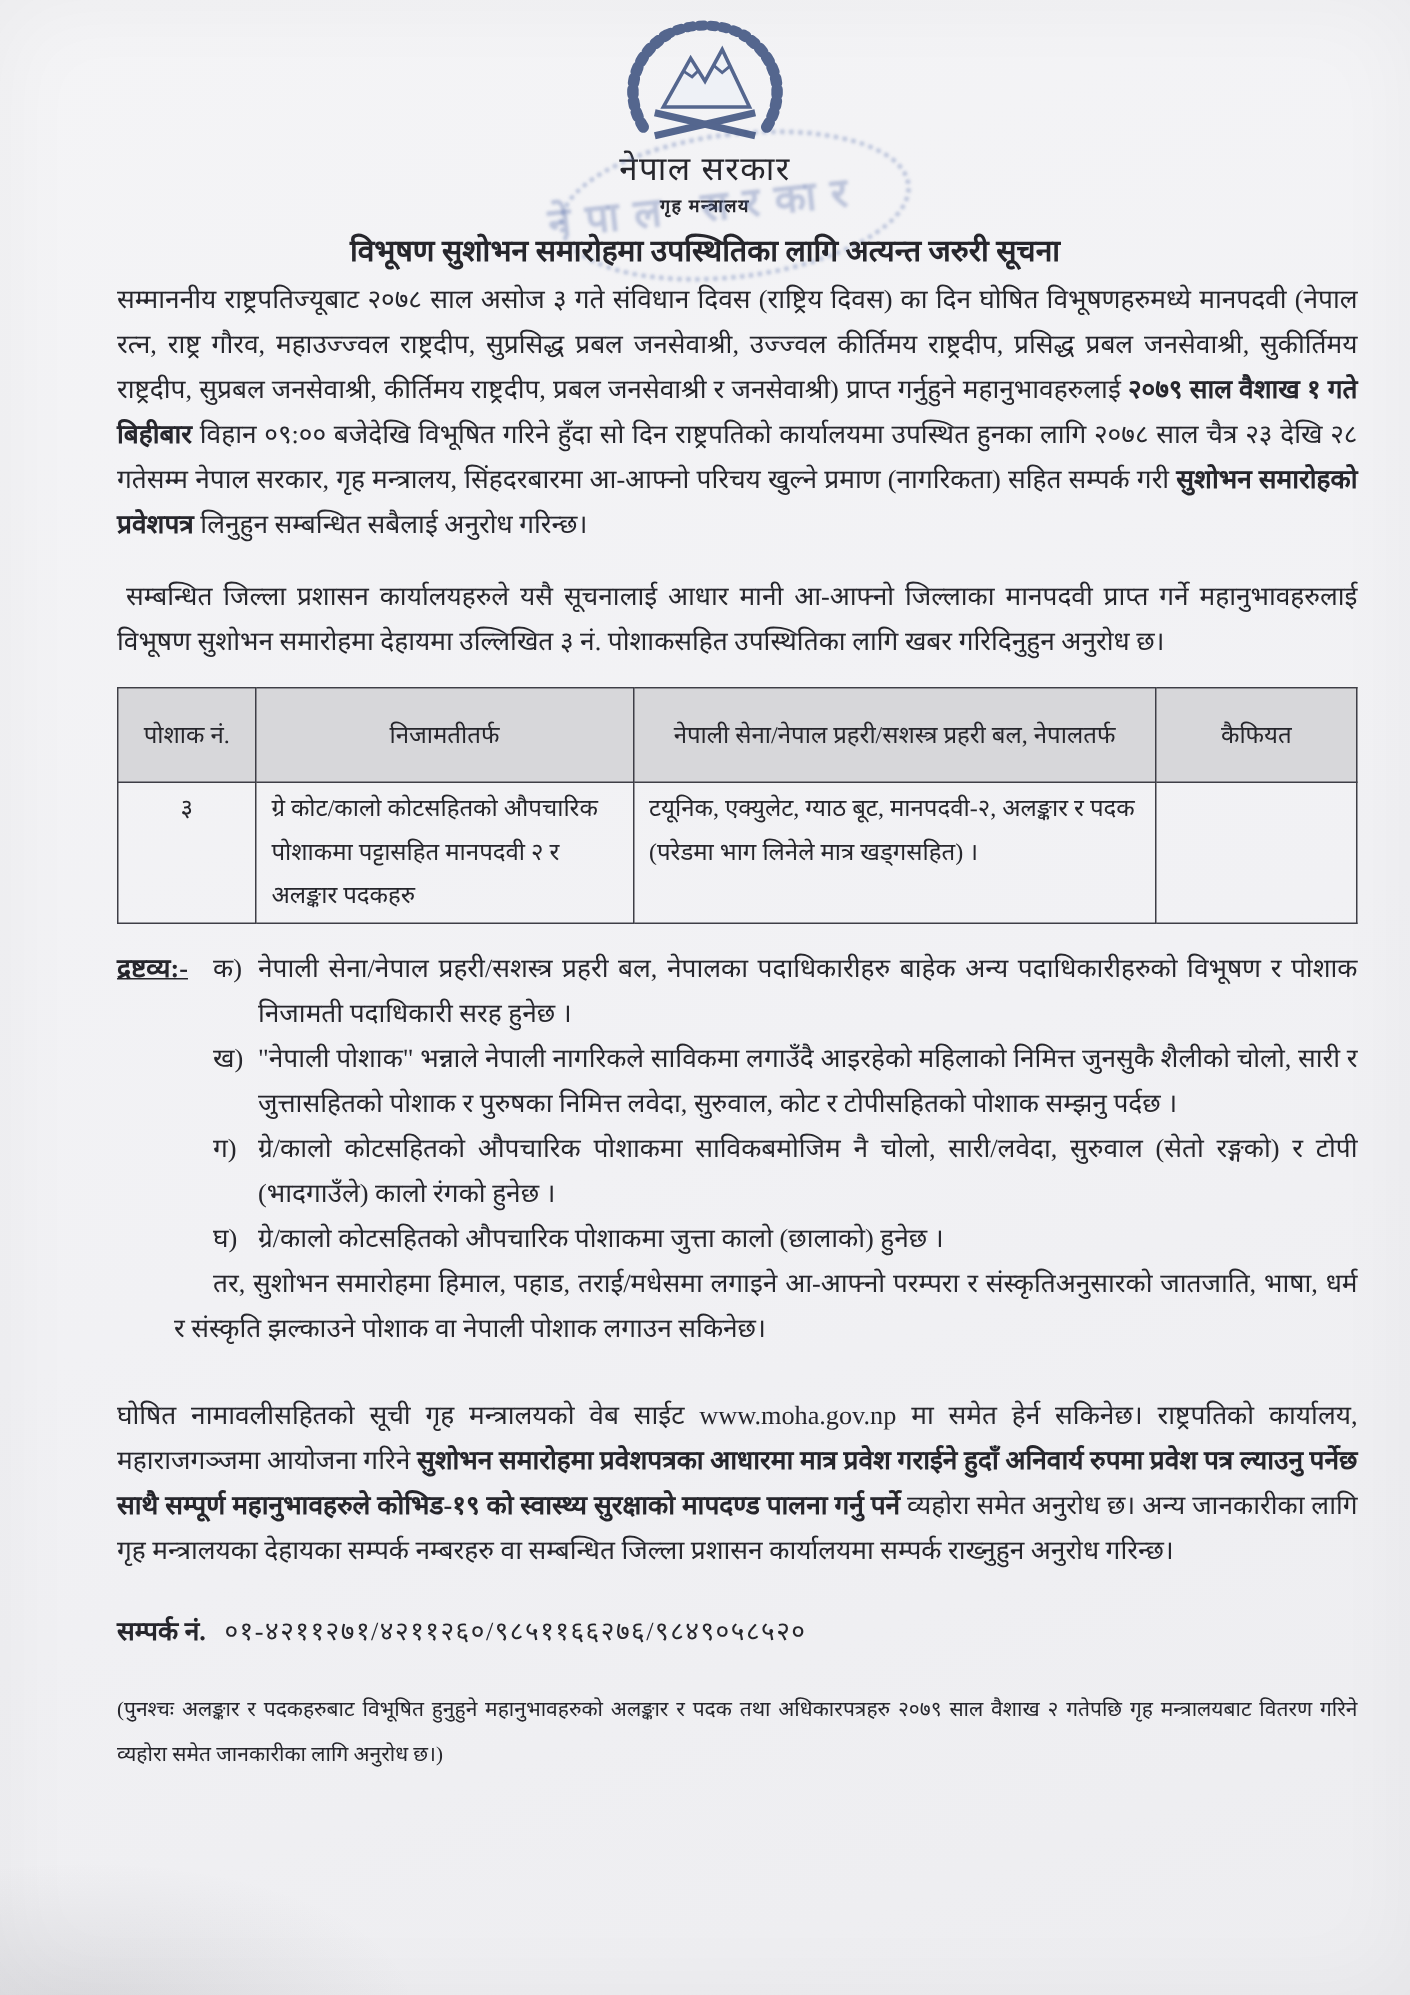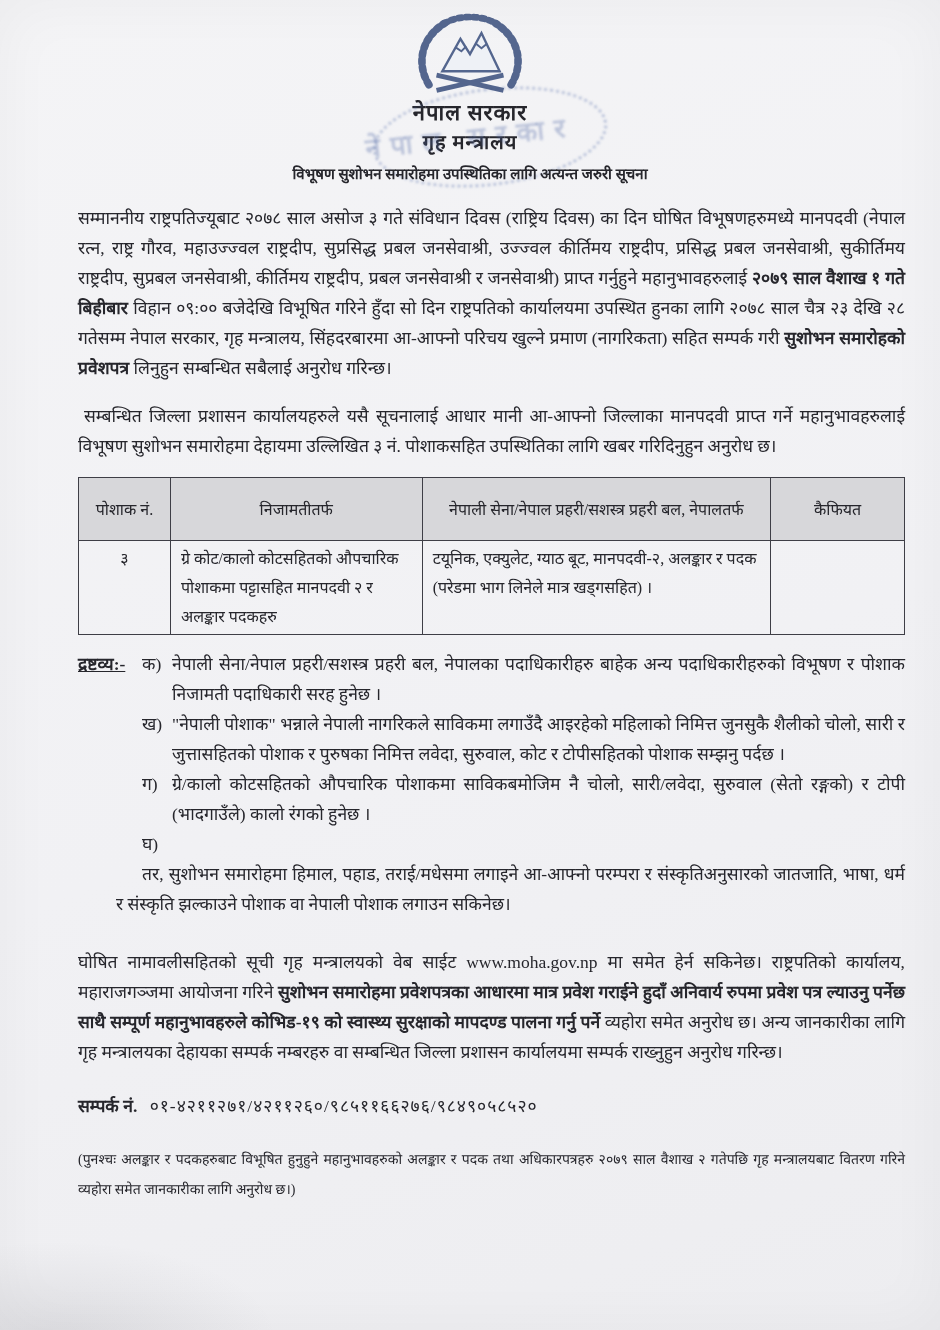--- a/index.html
+++ b/index.html
@@ -13,38 +13,38 @@
     box-shadow:inset 0 0 60px rgba(0,0,0,0.04);
   }
   .corner-smudge{
     position:absolute;left:-40px;bottom:-50px;width:320px;height:140px;
     background:radial-gradient(ellipse at 30% 70%, rgba(60,60,70,0.10), rgba(0,0,0,0) 70%);
     pointer-events:none;
   }
   
   .header{position:relative;text-align:center;padding-top:12px;}
   .emblem{display:block;margin:0 auto;opacity:.88;filter:blur(.3px);}
-  .org-name{font-size:22px;font-weight:bold;letter-spacing:1px;margin-top:-4px;}
-  .dept-name{font-size:20px;font-weight:bold;letter-spacing:1px;margin-top:2px;}
+  .org-name{font-size:22px;font-weight:normal;letter-spacing:1px;margin-top:-4px;}
+  .dept-name{font-size:12px;font-weight:bold;letter-spacing:1px;margin-top:2px;}
   .stamp-ellipse{
     position:absolute;left:372px;top:88px;width:230px;height:92px;
     border:3px dotted rgba(78,104,165,0.35);border-radius:50%;
     transform:rotate(-7deg);filter:blur(1.2px);pointer-events:none;
   }
   .stamp-text{
     position:absolute;left:0;right:0;top:118px;text-align:center;
     font-size:27px;font-weight:bold;letter-spacing:10px;
     color:rgba(78,104,165,0.34);transform:rotate(-6deg);
     filter:blur(1px);pointer-events:none;
   }
-  .doc-title{font-size:15px;font-weight:bold;margin-top:8px;position:relative;}
+  .doc-title{font-size:20px;font-weight:bold;margin-top:8px;position:relative;}
   
   .content{padding:0 35px 0 78px;}
   .para{font-size:17.5px;line-height:30px;text-align:justify;margin:0;}
-  .p1{margin-top:20px;}
+  .p1{margin-top:4px;}
   .p2{margin-top:18px;text-indent:6px;}
   .p3{margin-top:28px;}
   .bold{font-weight:bold;}
   
   table.dress{border-collapse:collapse;margin-top:16px;width:827px;
     font-size:16px;line-height:29px;}
   table.dress td,table.dress th{border:1.6px solid #3e3e46;padding:3px 10px;vertical-align:top;font-weight:normal;}
   table.dress thead th{background:#d7d7da;text-align:center;vertical-align:middle;height:56px;}
   td.c-no{text-align:center;}
   
@@ -132,20 +132,21 @@
         <span class="note-text">"नेपाली पोशाक" भन्नाले नेपाली नागरिकले साविकमा लगाउँदै आइरहेको महिलाको निमित्त जुनसुकै शैलीको चोलो, सारी र जुत्तासहितको पोशाक र पुरुषका निमित्त लवेदा, सुरुवाल, कोट र टोपीसहितको पोशाक सम्झनु पर्दछ ।</span>
       </div>
       <div class="note-row">
         <span class="note-spacer"></span>
         <span class="note-letter">ग)</span>
         <span class="note-text">ग्रे/कालो कोटसहितको औपचारिक पोशाकमा साविकबमोजिम नै चोलो, सारी/लवेदा, सुरुवाल (सेतो रङ्गको) र टोपी (भादगाउँले) कालो रंगको हुनेछ ।</span>
       </div>
       <div class="note-row">
         <span class="note-spacer"></span>
         <span class="note-letter">घ)</span>
+        <span class="note-text">ग्रे/कालो कोटसहितको औपचारिक पोशाकमा जुत्ता कालो (छालाको) हुनेछ ।</span>
       </div>
       <p class="but-para">तर, सुशोभन समारोहमा हिमाल, पहाड, तराई/मधेसमा लगाइने आ-आफ्नो परम्परा र संस्कृतिअनुसारको जातजाति, भाषा, धर्म र संस्कृति झल्काउने पोशाक वा नेपाली पोशाक लगाउन सकिनेछ।</p>
     </div>
 
     <p class="para p3"><span>घोषित नामावलीसहितको सूची गृह मन्त्रालयको वेब साईट www.moha.gov.np मा समेत हेर्न सकिनेछ।  राष्ट्रपतिको कार्यालय, महाराजगञ्जमा आयोजना गरिने </span><span class="bold">सुशोभन समारोहमा प्रवेशपत्रका आधारमा मात्र प्रवेश गराईने हुदाँ अनिवार्य रुपमा प्रवेश पत्र ल्याउनु पर्नेछ साथै सम्पूर्ण महानुभावहरुले कोभिड-१९ को स्वास्थ्य सुरक्षाको मापदण्ड पालना गर्नु पर्ने</span><span> व्यहोरा समेत अनुरोध छ।  अन्य जानकारीका लागि गृह मन्त्रालयका देहायका सम्पर्क नम्बरहरु वा सम्बन्धित जिल्ला प्रशासन कार्यालयमा सम्पर्क राख्नुहुन अनुरोध गरिन्छ।</span></p>
 
     <div class="contact">
       <span class="bold">सम्पर्क नं.</span>
       <span class="contact-nums">०१-४२११२७१/४२११२६०/९८५११६६२७६/९८४९०५८५२०</span>
     </div>

